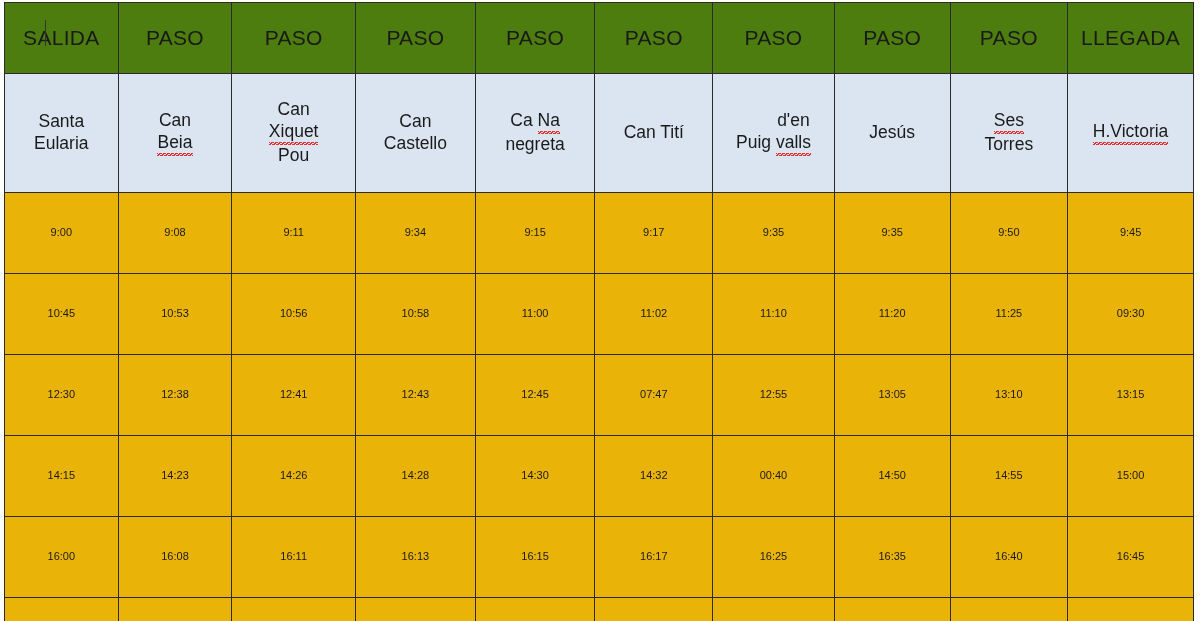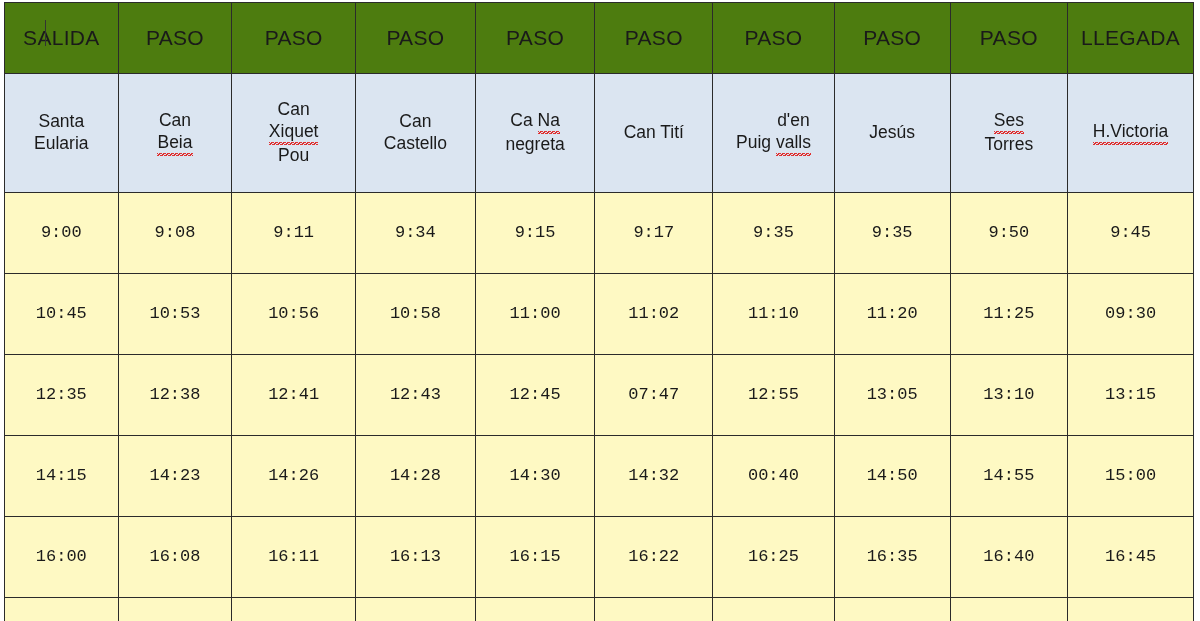--- a/index.html
+++ b/index.html
@@ -40,24 +40,23 @@
     height: 62px;
     font-size: 21px;
     letter-spacing: 0.3px;
   }
   tr.station-row td {
     background: #dbe5f1;
     height: 110px;
     font-size: 17.5px;
   }
   tr.time-row td {
-    background: #fef9c3;
+    background: #eab308;
     height: 72px;
-    font-size: 17px;
-    font-family: Liberation Mono, monospace;
+    font-size: 11px;
   }
   
   col.c0 { width: 113px; }
   col.c1 { width: 113px; }
   col.c2 { width: 123px; }
   col.c3 { width: 119px; }
   col.c4 { width: 119px; }
   col.c5 { width: 117px; }
   col.c6 { width: 121px; }
   col.c7 { width: 115px; }
@@ -202,21 +201,21 @@
         <td><span>10:56</span></td>
         <td><span>10:58</span></td>
         <td><span>11:00</span></td>
         <td><span>11:02</span></td>
         <td><span>11:10</span></td>
         <td><span>11:20</span></td>
         <td><span>11:25</span></td>
         <td><span>09:30</span></td>
       </tr>
       <tr class="time-row">
-        <td><span>12:35</span></td>
+        <td><span>12:30</span></td>
         <td><span>12:38</span></td>
         <td><span>12:41</span></td>
         <td><span>12:43</span></td>
         <td><span>12:45</span></td>
         <td><span>07:47</span></td>
         <td><span>12:55</span></td>
         <td><span>13:05</span></td>
         <td><span>13:10</span></td>
         <td><span>13:15</span></td>
       </tr>
@@ -231,21 +230,21 @@
         <td><span>14:50</span></td>
         <td><span>14:55</span></td>
         <td><span>15:00</span></td>
       </tr>
       <tr class="time-row">
         <td><span>16:00</span></td>
         <td><span>16:08</span></td>
         <td><span>16:11</span></td>
         <td><span>16:13</span></td>
         <td><span>16:15</span></td>
-        <td><span>16:22</span></td>
+        <td><span>16:17</span></td>
         <td><span>16:25</span></td>
         <td><span>16:35</span></td>
         <td><span>16:40</span></td>
         <td><span>16:45</span></td>
       </tr>
       <tr class="time-row">
         <td></td>
         <td></td>
         <td></td>
         <td></td>

